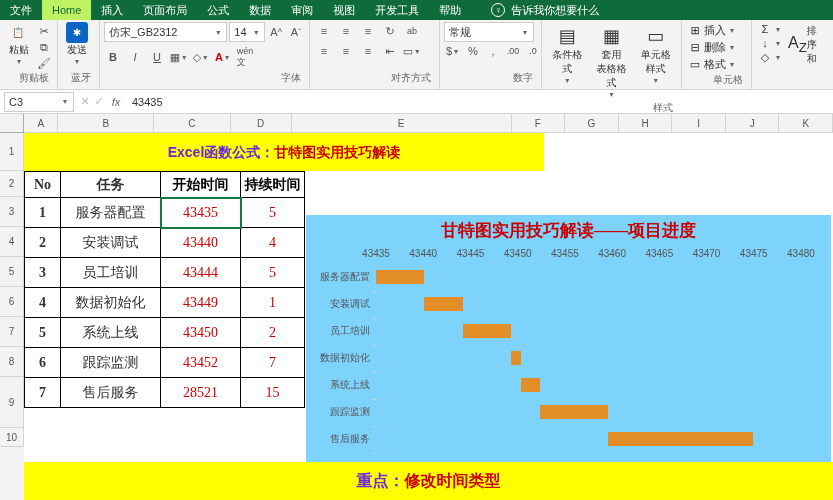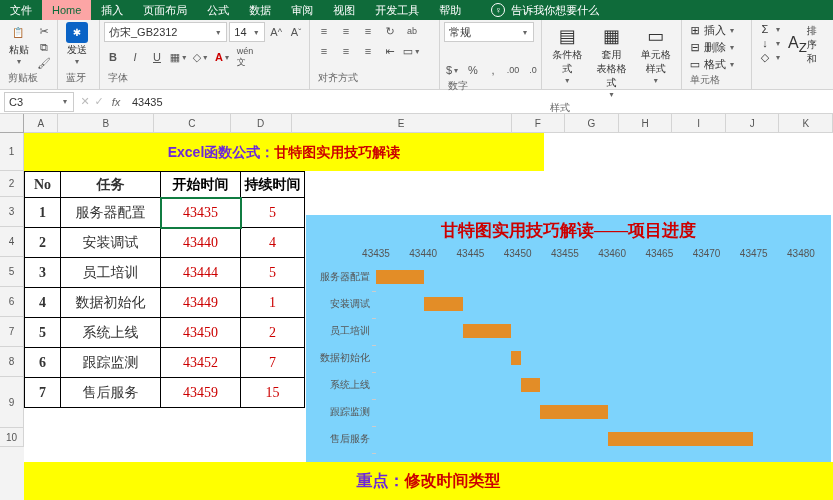--- a/index.html
+++ b/index.html
@@ -1,41 +1,41 @@
 <!DOCTYPE html>
 <html><head>
 <meta charset="utf-8">
 <style>
 * { box-sizing: border-box; margin: 0; padding: 0; font-family: "Microsoft YaHei", sans-serif; }
 body { background: #fff; width: 833px; height: 500px; overflow: hidden; font-size: 11px; color: #333; }
 
 
 .titlebar { background: #0f6b3a; height: 20px; display: flex; align-items: center; padding: 0; }
 .titletab { padding: 0 10px; height: 20px; display: flex; align-items: center; color: #fff; font-size: 11px; cursor: pointer; }
-.titletab.sel { background: #fca5a5; color: #0f6b3a; }
+.titletab.sel { background: #bef264; color: #0f6b3a; }
 .tell { margin-left: 20px; display: flex; align-items: center; gap: 6px; color: #fff; font-size: 11px; }
 .bulb { width: 14px; height: 14px; border: 1px solid #fff; border-radius: 50%; display: flex; align-items: center; justify-content: center; font-size: 9px; }
 
 
 .ribbon { background: #f3f3f3; height: 70px; display: flex; border-bottom: 1px solid #d4d4d4; }
 .group { border-right: 1px solid #d4d4d4; display: flex; flex-direction: column; padding: 2px 4px; }
 .group-body { flex: 1; display: flex; align-items: flex-start; gap: 2px; }
-.group-label { text-align: left; font-size: 10px; color: #666; padding: 0 4px 2px; }
+.group-label { text-align: right; font-size: 10px; color: #666; padding: 0 4px 2px; }
 .btn-big { width: 30px; height: 44px; display: flex; flex-direction: column; align-items: center; justify-content: center; font-size: 10px; text-align:center; cursor: pointer; }
 .btn-icon { width: 20px; height: 20px; display: flex; align-items: center; justify-content: center; }
 .mini-btns { display: flex; flex-direction: column; gap: 2px; padding-top: 2px; }
 .mini-btns .ic { width: 16px; height: 14px; display: flex; align-items:center; justify-content:center; cursor:pointer; font-size:11px; color:#555; }
 .font-row { display: flex; align-items: center; gap: 2px; }
 .font-sel { height: 20px; border: 1px solid #ccc; background: #fff; font-size: 11px; padding: 0 4px; display: flex; align-items: center; justify-content: space-between; cursor:pointer; }
 .font-row2 { display: flex; align-items: center; gap: 4px; margin-top: 4px; }
 .sq { width: 18px; height: 18px; display: flex; align-items: center; justify-content: center; color: #555; cursor:pointer; font-size:11px; }
 .carets { font-size:8px; color:#666; padding:0 2px; }
 .alignrow { display:flex; gap:2px; }
 .alignrow .sq { width:20px; }
-.numfmt { display:flex; flex-direction:column; gap:19px; }
+.numfmt { display:flex; flex-direction:column; gap:0; }
 .numfmt-sel { width:90px; height:20px; border:1px solid #ccc; background:#fff; font-size:11px; padding:0 4px; display:flex; align-items:center; justify-content:space-between; cursor:pointer;}
 .numfmt-row { display:flex; gap:2px; }
 .style-btn { width:44px; display:flex; flex-direction:column; align-items:center; justify-content:center; font-size:10px; cursor:pointer; padding:2px; text-align:center;}
 .style-btn .ic { height:24px; display:flex; align-items:center; justify-content:center; font-size:18px; }
 .cellop { display:flex; flex-direction:column; gap:0; }
 .cellop-row { display:flex; align-items:center; gap:2px; font-size:11px; cursor:pointer; padding:1px 2px;}
 .cellop-row .ic { width:14px; text-align:center; }
 .edit-col { display:flex; flex-direction:row; align-items:center; font-size:10px; padding:2px; cursor:pointer;}
 
 
@@ -360,21 +360,21 @@
             </tr>
             <tr>
               <td class="no">6</td>
               <td class="task">跟踪监测</td>
               <td class="start">43452</td>
               <td class="dur">7</td>
             </tr>
             <tr>
               <td class="no">7</td>
               <td class="task">售后服务</td>
-              <td class="start">43459</td>
+              <td class="start">28521</td>
               <td class="dur">15</td>
             </tr>
           </tbody>
       </table>
 
       <div class="chart">
         <div class="chart-title">甘特图实用技巧解读——项目进度</div>
         <div class="chart-body">
           <div class="xaxis-ticks" id="xticks">
               <span>43435</span>

